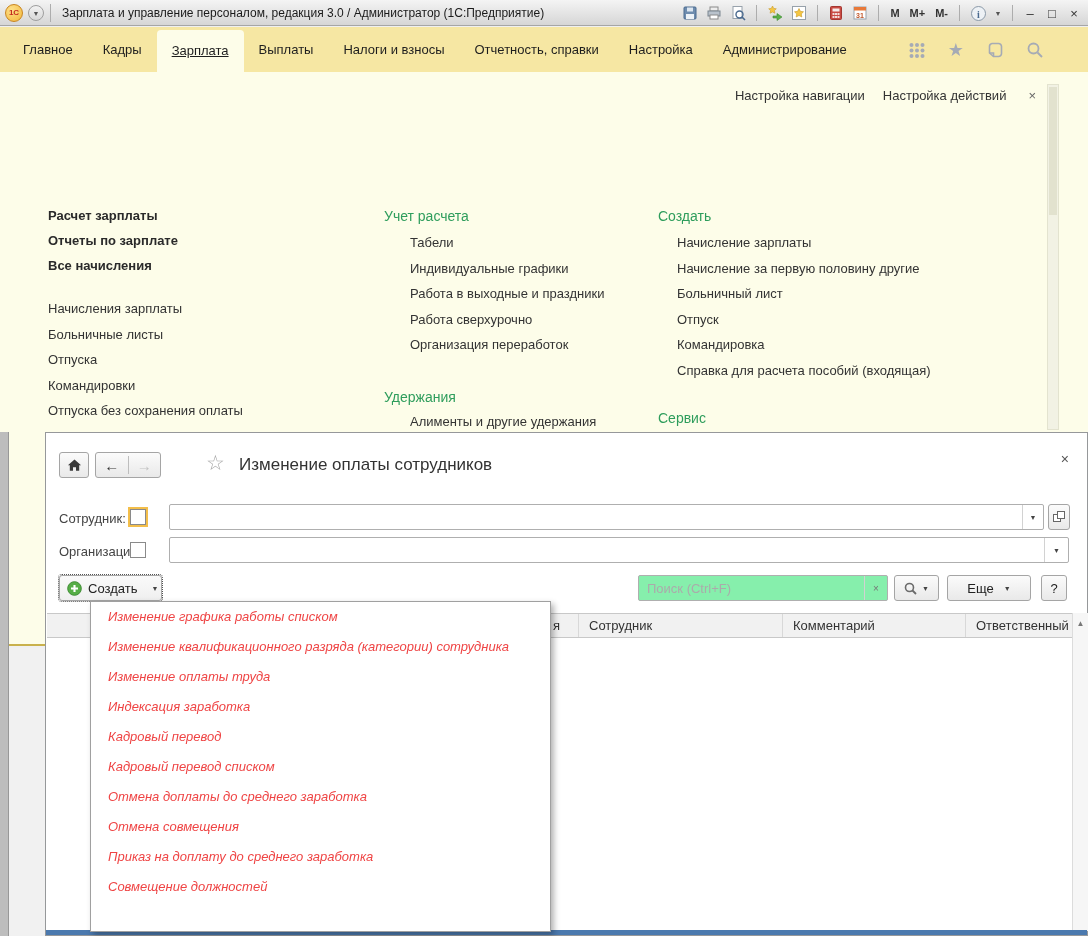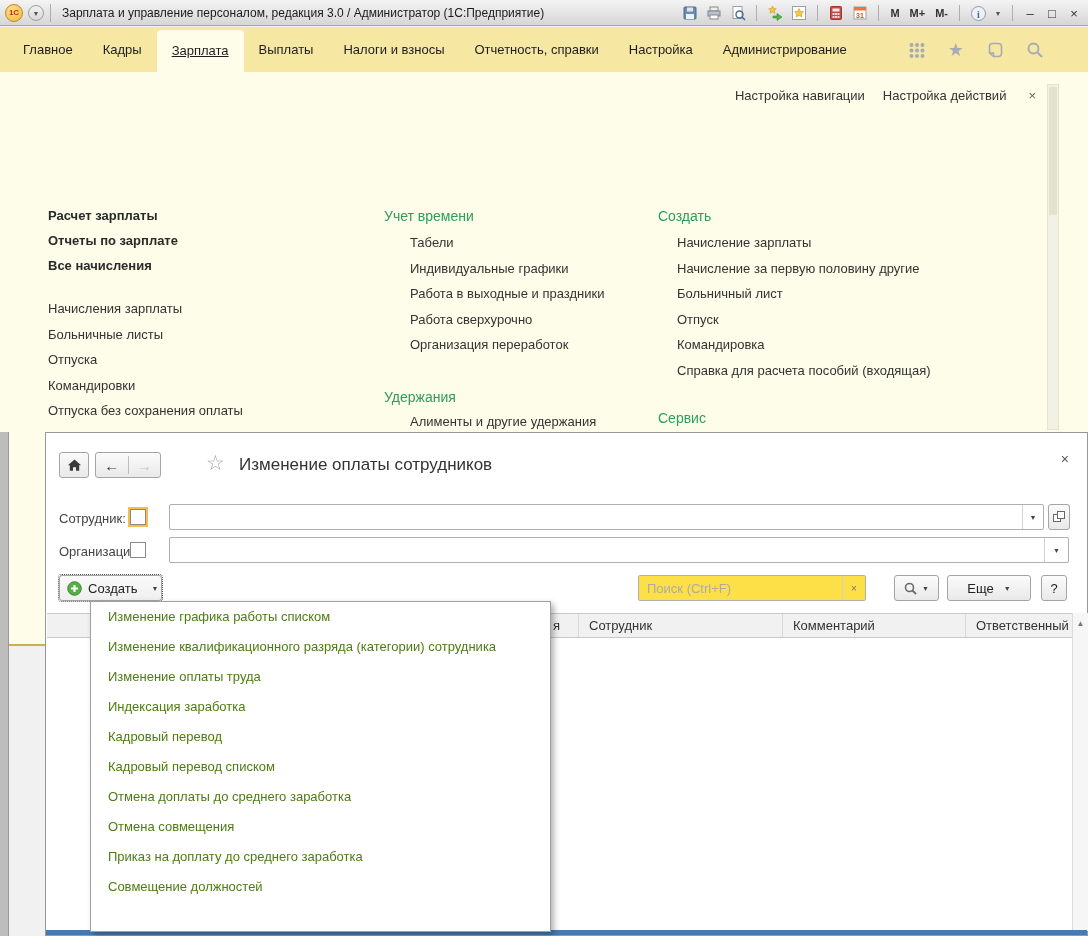--- a/index.html
+++ b/index.html
@@ -64,43 +64,43 @@
   .flabel { position:absolute; font-size:13px; color:#444; }
   .checkbox { position:absolute; width:16px; height:16px; background:#FFF; border:1px solid #8A8A8A; cursor:pointer; }
   .checkbox.focus-ring { box-shadow:0 0 0 2px #F3BE4A; }
   .field { position:absolute; height:26px; background:#FFF; border:1px solid #AFAFAF; border-radius:2px; cursor:text; }
   .fld-arrow { position:absolute; right:0; top:0; bottom:0; width:21px; border-left:1px solid #D2D2D2;
                display:flex; align-items:center; justify-content:center; font-size:7px; color:#444; cursor:pointer; }
   .ddarrow { font-size:7px; color:#444; }
 
   .create-btn { left:13px; top:142px; width:103px; height:26px; outline:1px dotted #555;
                 background:linear-gradient(#FAFAFA,#EFEFEF); gap:6px; justify-content:flex-start; padding-left:7px; }
-  .search-wrap { position:absolute; left:592px; top:142px; width:228px; height:26px; border:1px solid #AFAFAF;
-                 border-radius:2px; background:#fde047; display:flex; }
+  .search-wrap { position:absolute; left:592px; top:142px; width:250px; height:26px; border:1px solid #AFAFAF;
+                 border-radius:2px; background:#86efac; display:flex; }
   .search-wrap input { flex:1; border:none; outline:none; font-size:13px; padding:0 8px; color:#333;
                        font-family:"Liberation Sans", sans-serif; background:transparent; }
   .search-wrap input::placeholder { color:#ABABAB; }
   .search-clear { width:23px; border-left:1px solid #D2D2D2; display:flex; align-items:center; justify-content:center;
                   font-size:10px; color:#777; cursor:pointer; }
 
   .thead { position:absolute; left:1px; top:180px; width:1025px; height:25px; background:#F1F1F1;
            border-top:1px solid #C8C8C8; border-bottom:1px solid #C8C8C8; display:flex; }
   .th { border-right:1px solid #D8D8D8; font-size:13px; color:#333; line-height:23px; padding-left:10px;
         overflow:hidden; white-space:nowrap; }
   .tscroll { position:absolute; left:1026px; top:180px; width:16px; height:318px; background:#F6F6F6;
              border-left:1px solid #DCDCDC; }
   .tscroll .up { height:20px; display:flex; align-items:center; justify-content:center; font-size:8px; color:#777;
                  cursor:pointer; }
   .bottom-bar { position:absolute; left:0; bottom:0; width:100%; height:5px; background:#4B79AE; }
 
   
   .create-menu { position:absolute; left:90px; top:601px; width:461px; height:331px; background:#FFF;
                  border:1px solid #A0A0A0; box-shadow:3px 3px 6px rgba(0,0,0,0.3); z-index:5; }
-  .menu-item { height:30px; line-height:30px; padding-left:17px; font-size:13px; color:#4d7c0f; cursor:pointer;
-               white-space:nowrap; overflow:hidden; }
+  .menu-item { height:30px; line-height:30px; padding-left:17px; font-size:13px; color:#ef4444; cursor:pointer;
+               white-space:nowrap; overflow:hidden;font-style:italic; }
 
   svg { display:block; }
 </style>
 </head>
 <body>
 
 <div class="screen">
 
   <div class="titlebar">
     <div class="logo">1С</div>
@@ -242,21 +242,21 @@
     <div class="abs" style="left:48px;top:229px">
       <div class="navlink">Начисления зарплаты</div>
       <div class="navlink">Больничные листы</div>
       <div class="navlink">Отпуска</div>
       <div class="navlink">Командировки</div>
       <div class="navlink">Отпуска без сохранения оплаты</div>
       <div class="navlink">Премии</div>
 
     </div>
 
-    <div class="abs green-h" style="left:384px;top:136px">Учет времени</div>
+    <div class="abs green-h" style="left:384px;top:136px">Учет расчета</div>
     <div class="abs" style="left:410px;top:163px">
       <div class="navlink">Табели</div>
       <div class="navlink">Индивидуальные графики</div>
       <div class="navlink">Работа в выходные и праздники</div>
       <div class="navlink">Работа сверхурочно</div>
       <div class="navlink">Организация переработок</div>
     </div>
     <div class="abs green-h" style="left:384px;top:317px">Удержания</div>
     <div class="abs" style="left:410px;top:342px">
       <div class="navlink">Алименты и другие удержания</div>

